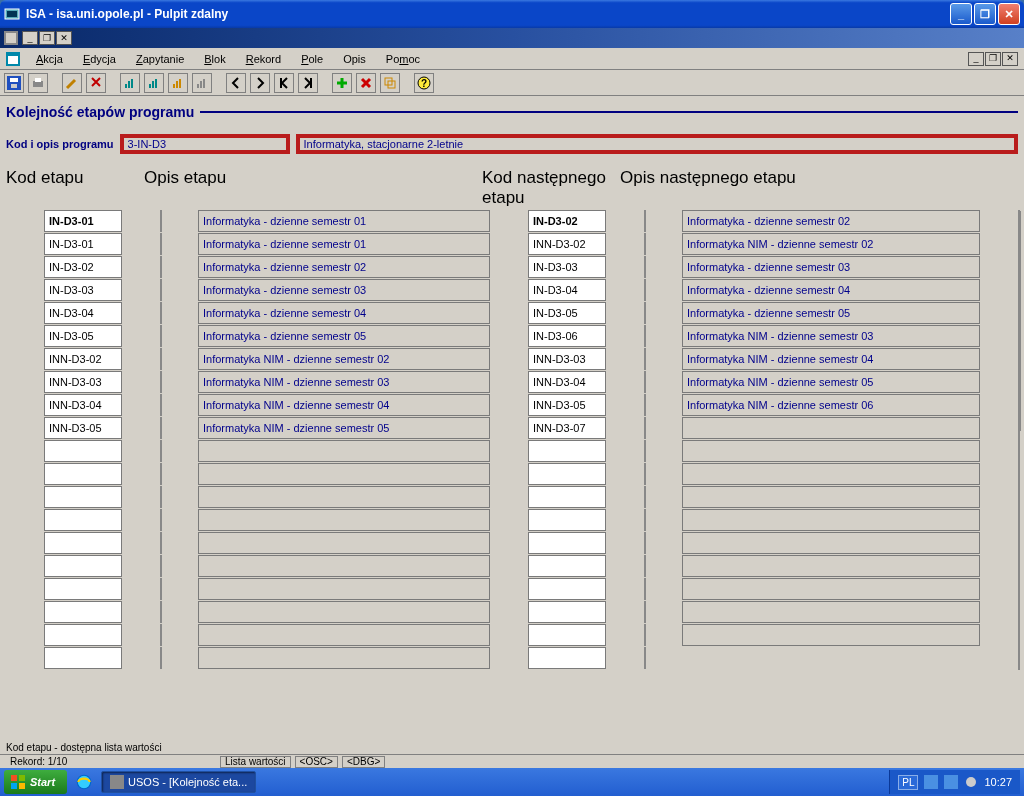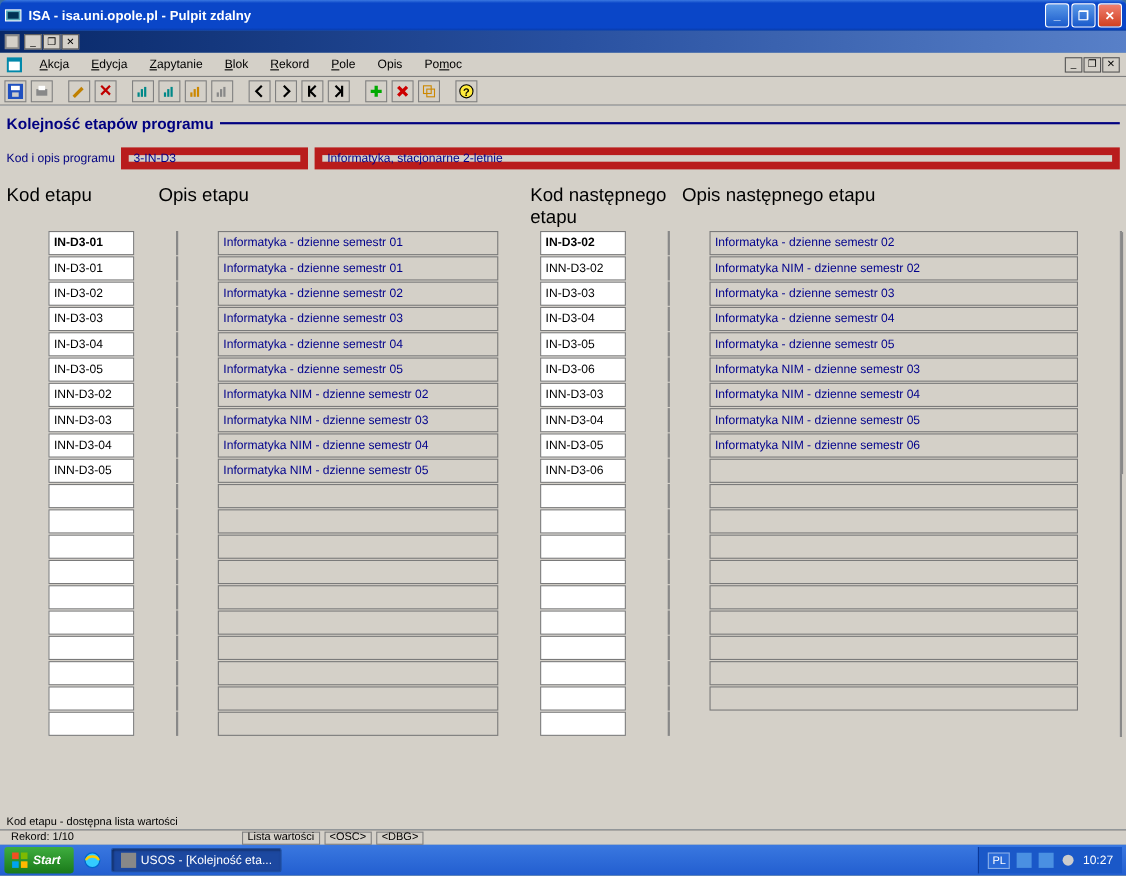--- a/index.html
+++ b/index.html
@@ -33,33 +33,33 @@
   .tb-sep { width: 6px; }
   .tb-btn { width: 20px; height: 20px; border: 1px solid #808080; background: #d4d0c8; display:flex; align-items:center; justify-content:center; }
   .tb-btn svg { width:14px; height:14px; }
 
   
   .content { background: #d4d0c8; height: calc(796px - 28px - 20px - 22px - 26px - 14px - 14px - 28px); padding: 4px 6px; overflow:hidden; position:relative; }
   .page-title { color: #000080; font-weight: bold; font-size: 14px; padding: 4px 0 8px 0; display:flex; align-items:center; }
   .page-title .line { flex:1; height:2px; background:#000080; margin-left:6px; }
 
   .program-row { display:flex; align-items:center; gap:6px; margin: 6px 0 14px 0; }
-  .program-row .label { color:#000080; font-weight:normal; font-size:11px; white-space:nowrap; }
-  .program-row .field { height:20px; border:7px solid #b91c1c; background:#d4d0c8; color:#00008b; padding:2px 4px; font-size:11px; display:flex; align-items:center; }
+  .program-row .label { color:#000080; font-weight:bold; font-size:11px; white-space:nowrap; }
+  .program-row .field { height:20px; border:4px solid #b91c1c; background:#d4d0c8; color:#00008b; padding:2px 4px; font-size:11px; display:flex; align-items:center; }
   .program-row .code { width:170px; }
   .program-row .desc { flex:1; }
 
   .grid-headers { display:flex; padding-right:18px; }
   .grid-headers div { color:#000; font-size:17px; padding-bottom:2px; }
 
   .grid-body { display:flex; }
   .grid-col { display:flex; flex-direction:column;padding-left:38px; }
   .col-kod { width:116px; }
   .col-lov { width:22px; }
-  .col-opis { width:293px;text-align:center; }
+  .col-opis { width:330px;text-align:center; }
   .col-kod2 { width:116px; }
   .col-lov2 { width:22px; }
   .col-opis2 { flex:1; }
   .col-scroll { width:18px; }
 
   .cell { height:22px; border:1px solid #7a7a7a; background:#d4d0c8; color:#00008b; font-size:11px; padding:2px 4px; display:flex; align-items:center; margin-bottom:1px; overflow:hidden; white-space:nowrap; }
   .cell.white { background:white; color:#000; }
   .cell.lov { padding:0; background:#d4d0c8; border:1px solid #888; display:flex; align-items:center; justify-content:center; box-shadow: inset -1px -1px #555, inset 1px 1px #fff; }
   .bold { font-weight:bold; }
   .scroll-track { height: calc(23px * 20); background:#e8e8e8; border:1px solid #888; position:relative; }
@@ -425,21 +425,21 @@
     <div class="grid-col col-kod2" id="col-kod2">
         <div class="cell white bold">IN-D3-02</div>
         <div class="cell white ">INN-D3-02</div>
         <div class="cell white ">IN-D3-03</div>
         <div class="cell white ">IN-D3-04</div>
         <div class="cell white ">IN-D3-05</div>
         <div class="cell white ">IN-D3-06</div>
         <div class="cell white ">INN-D3-03</div>
         <div class="cell white ">INN-D3-04</div>
         <div class="cell white ">INN-D3-05</div>
-        <div class="cell white ">INN-D3-06</div>
+        <div class="cell white ">INN-D3-07</div>
         <div class="cell white "></div>
         <div class="cell white "></div>
         <div class="cell white "></div>
         <div class="cell white "></div>
         <div class="cell white "></div>
         <div class="cell white "></div>
         <div class="cell white "></div>
         <div class="cell white "></div>
         <div class="cell white "></div>
         <div class="cell white "></div>

